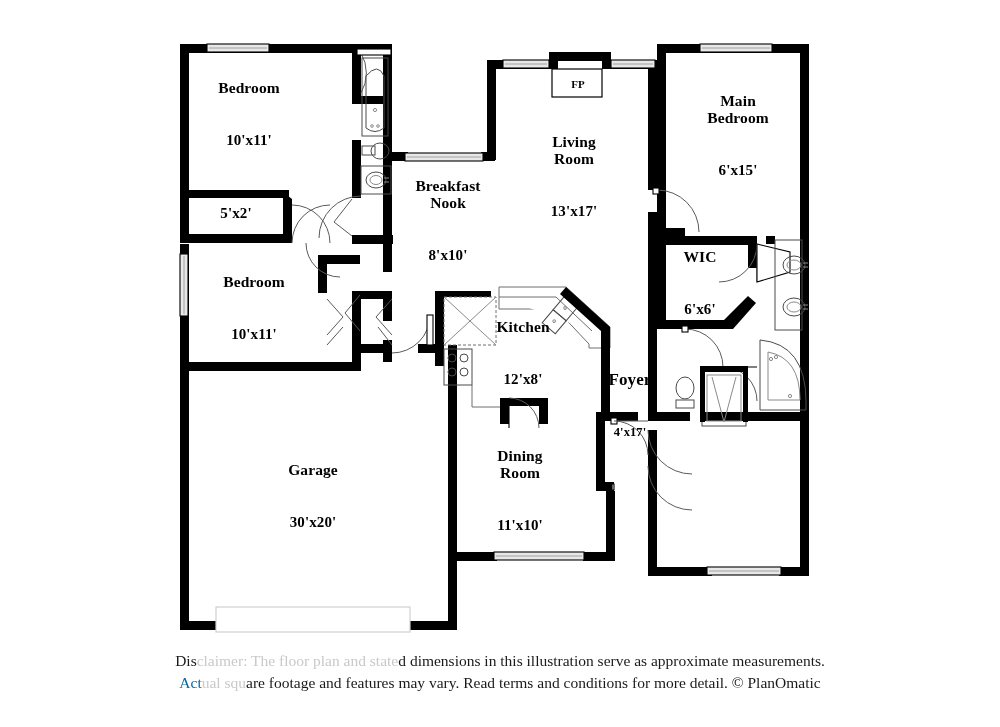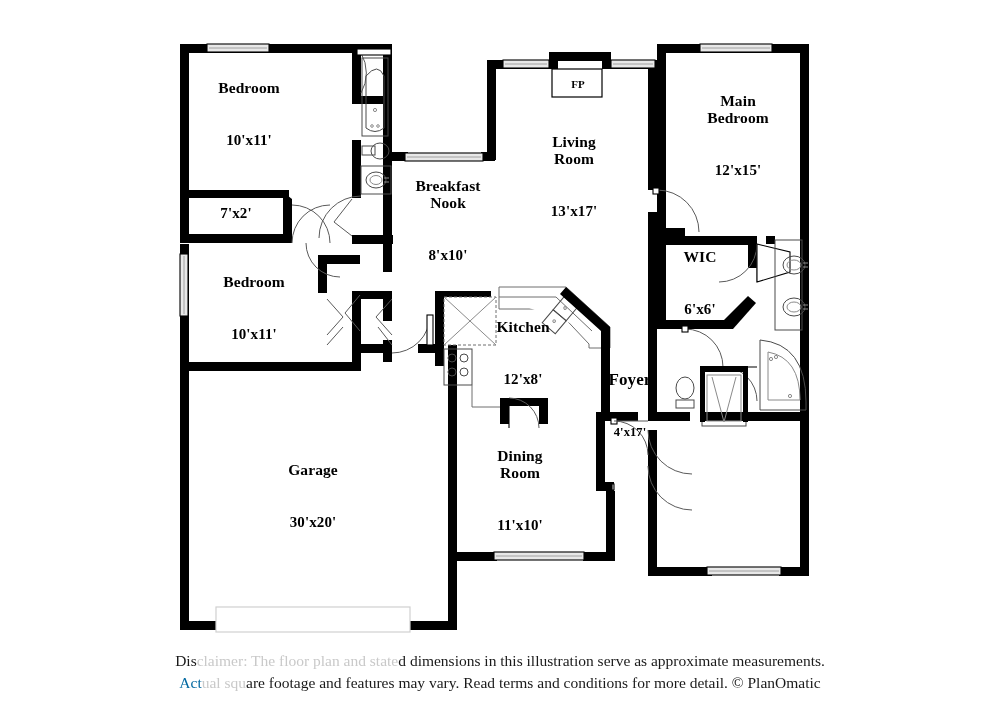--- a/index.html
+++ b/index.html
@@ -354,41 +354,41 @@
   </svg>
 
   <div class="label-layer">
 
     <div class="room-label" style="left:249px; top:114px;">
       <span class="rname">Bedroom</span>
       <span class="rdim">10'x11'</span>
     </div>
 
     <div class="room-label" style="left:236px; top:213px;">
-      <span class="rdim">7'x2'</span>
+      <span class="rdim">5'x2'</span>
     </div>
 
     <div class="room-label" style="left:254px; top:308px;">
       <span class="rname">Bedroom</span>
       <span class="rdim">10'x11'</span>
     </div>
 
     <div class="room-label" style="left:448px; top:220px;">
       <span class="rname">Breakfast<br>Nook</span>
       <span class="rdim">8'x10'</span>
     </div>
 
     <div class="room-label" style="left:574px; top:176px;">
       <span class="rname">Living<br>Room</span>
       <span class="rdim">13'x17'</span>
     </div>
 
     <div class="room-label" style="left:738px; top:135px;">
       <span class="rname">Main<br>Bedroom</span>
-      <span class="rdim">12'x15'</span>
+      <span class="rdim">6'x15'</span>
     </div>
 
     <div class="room-label" style="left:700px; top:283px;">
       <span class="rname">WIC</span>
       <span class="rdim">6'x6'</span>
     </div>
 
     <div class="room-label" style="left:523px; top:353px;">
       <span class="rname">Kitchen</span>
       <span class="rdim">12'x8'</span>

